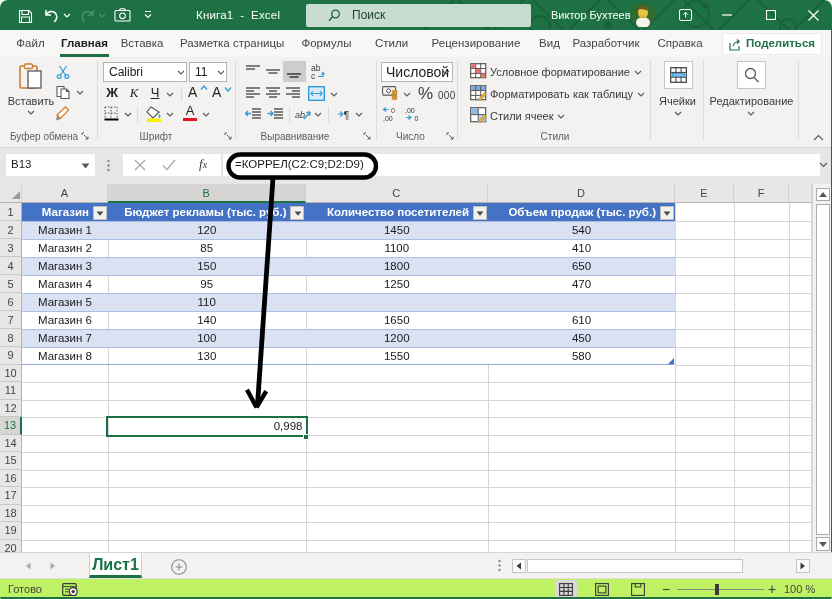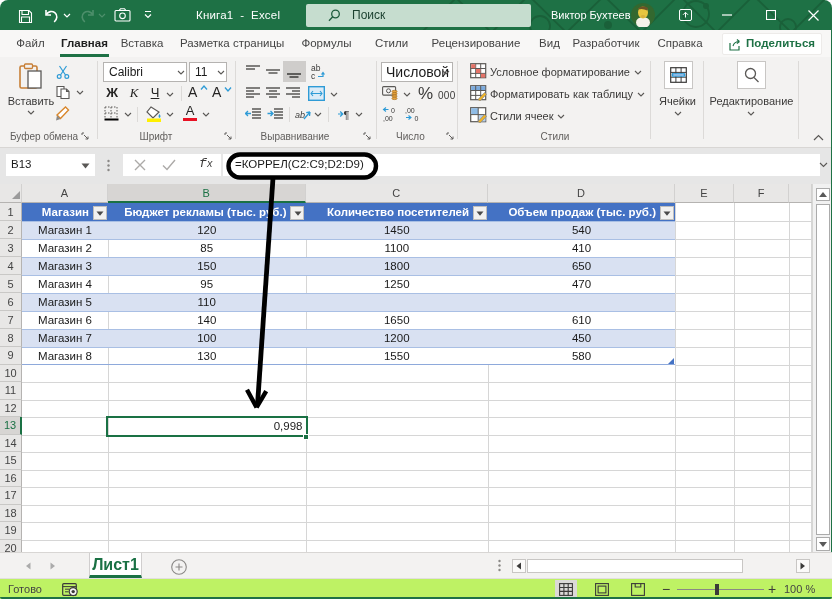--- a/index.html
+++ b/index.html
@@ -402,21 +402,21 @@
         <circle cx="2.5" cy="6.5" r="1.2"></circle>
         <circle cx="2.5" cy="11" r="1.2"></circle>
       </svg>
   <div id="fxpanel">
     <svg class="abs" style="left:11px;top:5px" width="12" height="12" viewBox="0 0 12 12" fill="none" stroke="#ACAAA8" stroke-width="1.4">
           <path d="M1 1 L11 11 M11 1 L1 11"></path>
         </svg>
     <svg class="abs" style="left:39px;top:5px" width="14" height="12" viewBox="0 0 14 12" fill="none" stroke="#ACAAA8" stroke-width="1.4">
           <path d="M1 6.5 L5 10.5 L13 1"></path>
         </svg>
-    <div class="abs" style="left:76px;top:2px;font-size:13px;font-style:italic;color:#3B3A39;font-family:Liberation Mono, monospace;"><i>f</i><span style="font-size:10px;">x</span></div>
+    <div class="abs" style="left:76px;top:2px;font-size:13px;font-style:italic;color:#3B3A39;font-family:Liberation Serif, serif;"><i>f</i><span style="font-size:10px;">x</span></div>
   </div>
   <div id="ffield">
         <span style="position:absolute;left:12px;top:4px;font-size:11.5px;color:#1a1a1a;">=КОРРЕЛ(C2:C9;D2:D9)</span>
       </div>
   <svg class="abs" style="left:819px;top:14px" width="9" height="6" viewBox="0 0 9 6" fill="none" stroke="#5A5856" stroke-width="1.1">
         <path d="M1 1 l3.5 3.5 L8 1"></path>
       </svg>
 </div>
 <div id="grid">
 <div class="colhdr" style="left:0;width:22px;"></div>

